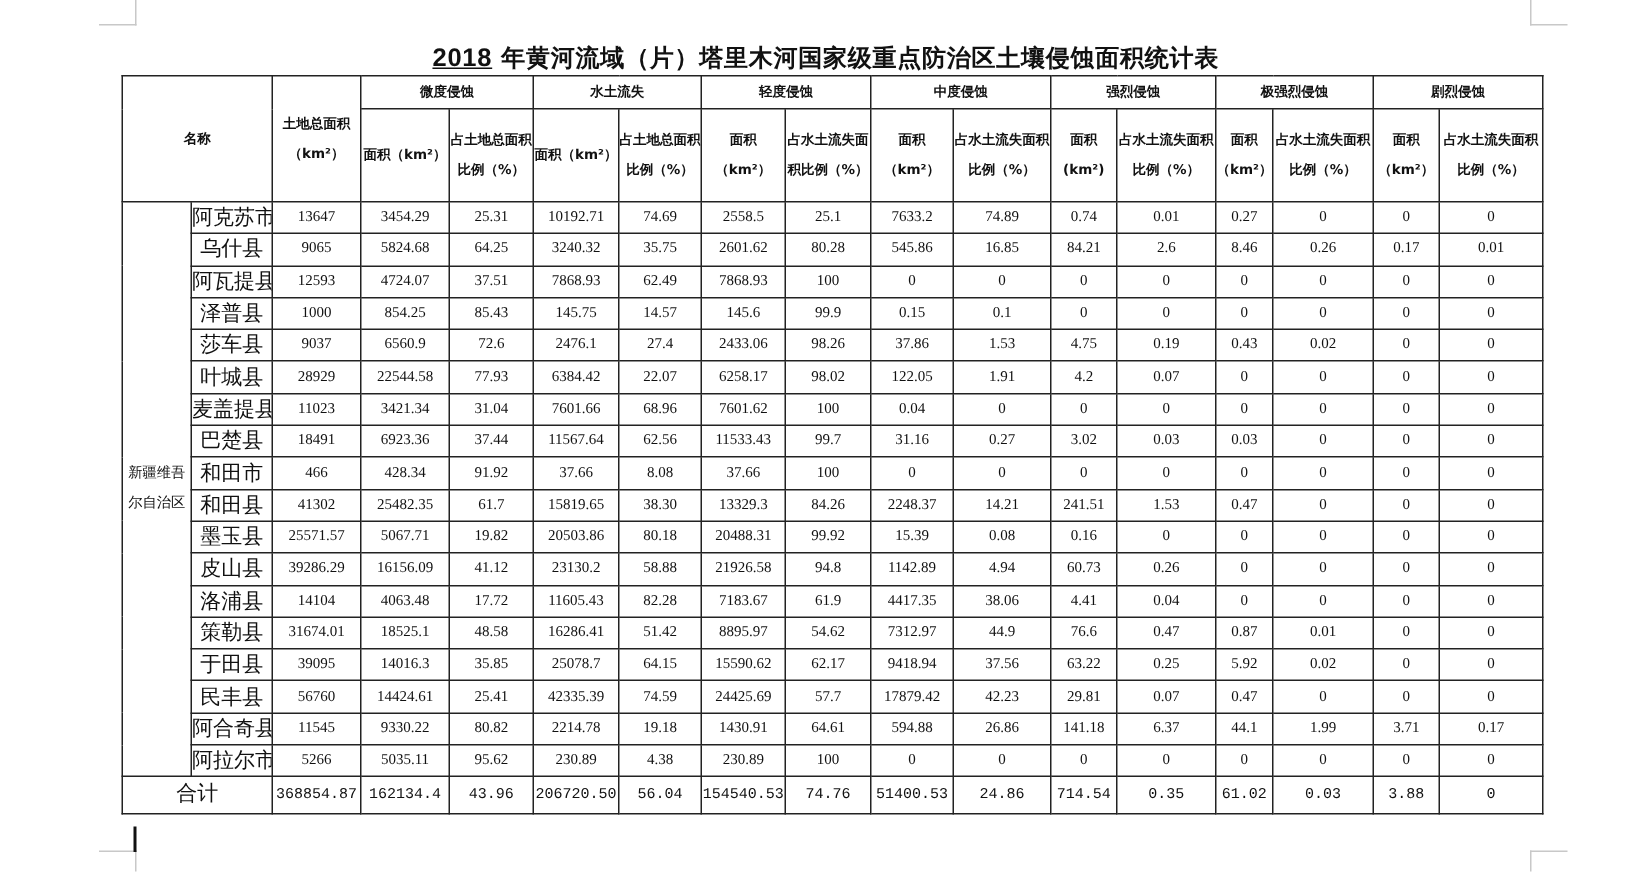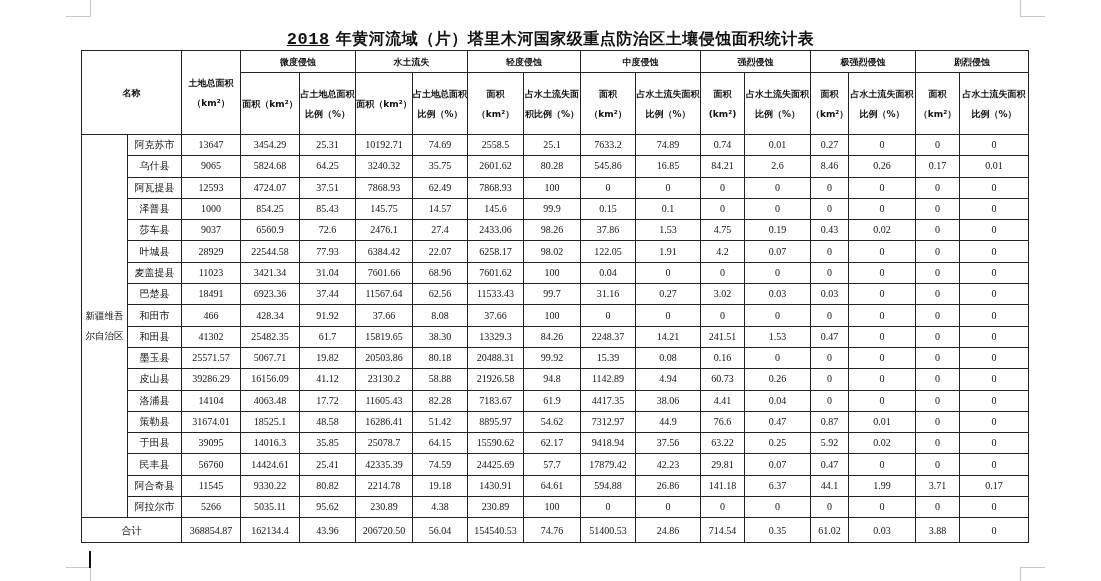--- a/index.html
+++ b/index.html
@@ -6,31 +6,31 @@
   body { width:1101px; height:581px; position:relative; overflow:hidden;
          font-family: "DejaVu Serif", "Liberation Serif", serif; color:#111; }
   .crop { position:absolute; border-color:#c8c8c8; border-style:solid; width:0; height:0; }
   .crop.tl { left:66px; top:0; width:24px; height:16px; border-width:0 1px 1px 0; }
   .crop.tr { left:1020px; top:0; width:24px; height:16px; border-width:0 0 1px 1px; }
   .crop.bl { left:66px; top:567px; width:24px; height:14px; border-width:1px 1px 0 0; }
   .crop.br { left:1020px; top:567px; width:24px; height:14px; border-width:1px 0 0 1px; }
   .cursor { position:absolute; left:89px; top:551px; width:2px; height:17px; background:#111; }
   .title { position:absolute; left:0; top:29px; width:1101px; text-align:center;
            font-family:"DejaVu Sans","Liberation Sans",sans-serif; font-size:16px; font-weight:bold; letter-spacing:0.5px; }
-  .title .year { text-decoration:underline; font-family:Liberation Mono, monospace; font-size:17px; }
+  .title .year { text-decoration:underline; font-family:Liberation Sans, sans-serif; font-size:17px; }
   table.stat { position:absolute; left:81px; top:50px; width:948px; border-collapse:collapse; table-layout:fixed; }
   table.stat td { border:1px solid #222; text-align:center; vertical-align:middle; padding:0;
                   font-size:10px; font-family:"Liberation Serif","DejaVu Serif",serif; line-height:21px; white-space:nowrap; overflow:hidden; }
   table.stat td.h { font-family:"DejaVu Sans","Liberation Sans",sans-serif; font-weight:bold; font-size:9px; line-height:20px; white-space:normal;margin-left:46px; }
-  table.stat td.cn { font-family:"DejaVu Sans","Liberation Sans",sans-serif; font-size:10px; }
+  table.stat td.cn { font-family:"DejaVu Sans","Liberation Sans",sans-serif; font-size:14px; }
   table.stat td.region { font-family:"DejaVu Sans","Liberation Sans",sans-serif; font-size:9.5px; border-right:1px solid #222; line-height:22px; white-space:normal;margin-left:16px; }
   table.stat tr.hg td { height:21px; }
   table.stat tr.hs td { height:61px; }
   table.stat tr.dr td { height:20.3px; line-height:20px; }
-  table.stat tr.tot td { height:24px; }
+  table.stat tr.tot td { height:24px;font-family:Liberation Mono, monospace; }
 </style>
 </head>
 <body>
 
 <div class="crop tl"></div>
 <div class="crop tr"></div>
 <div class="crop bl"></div>
 <div class="crop br"></div>
 
 <div class="title">

